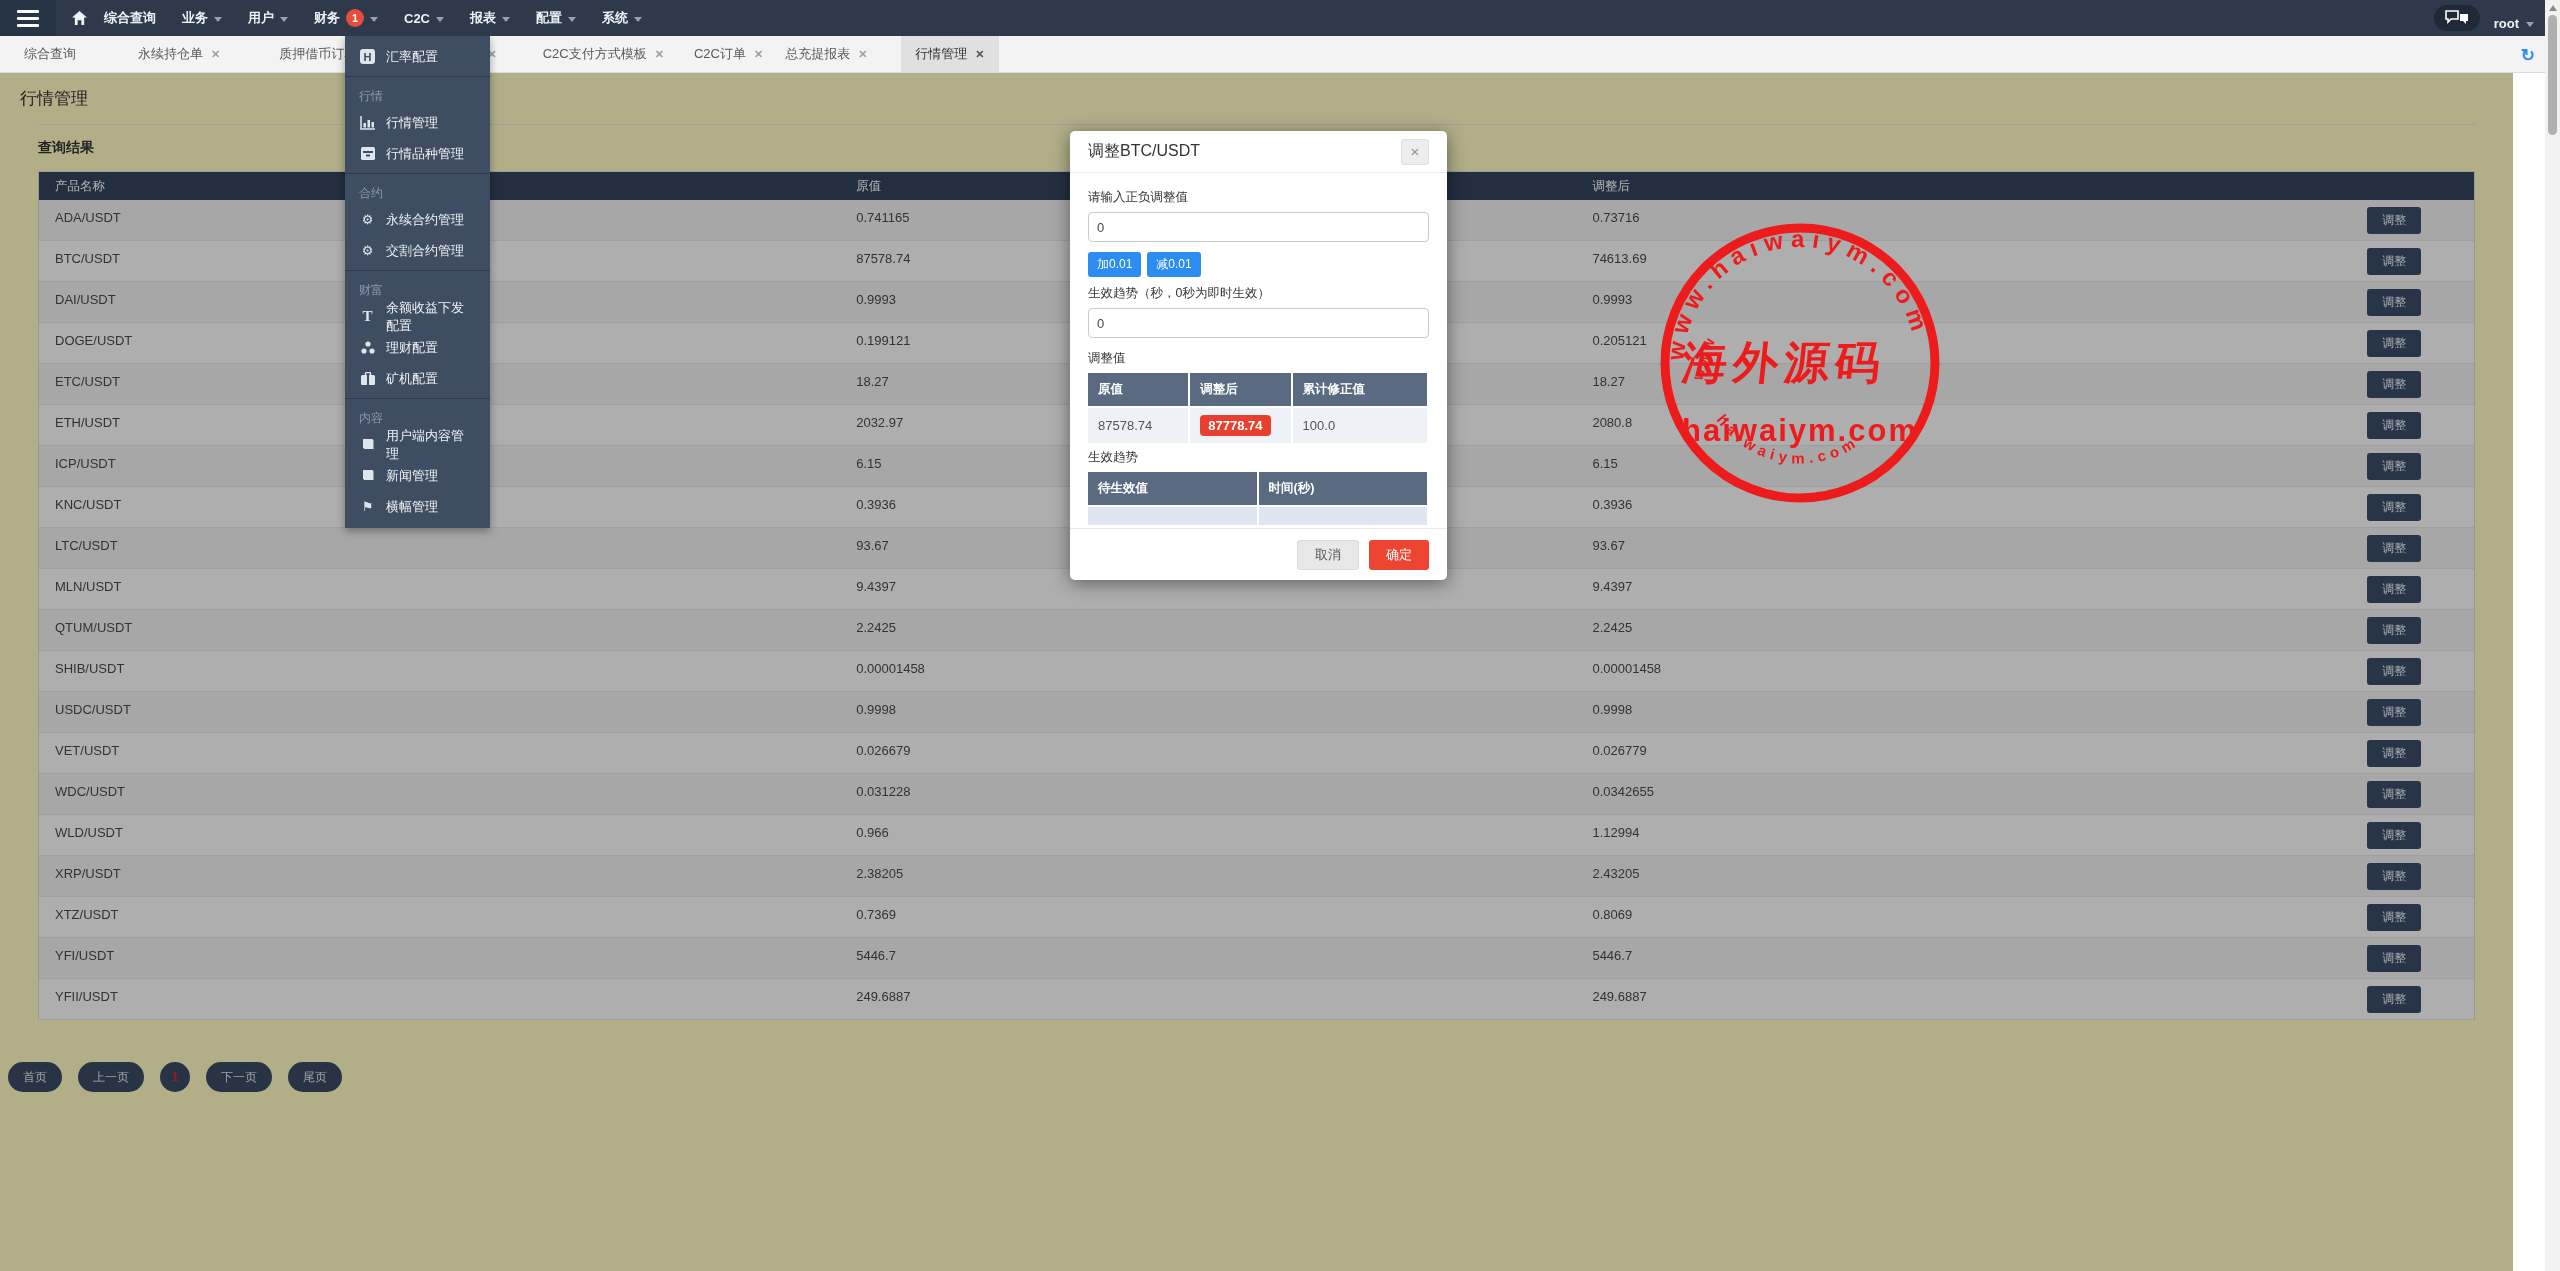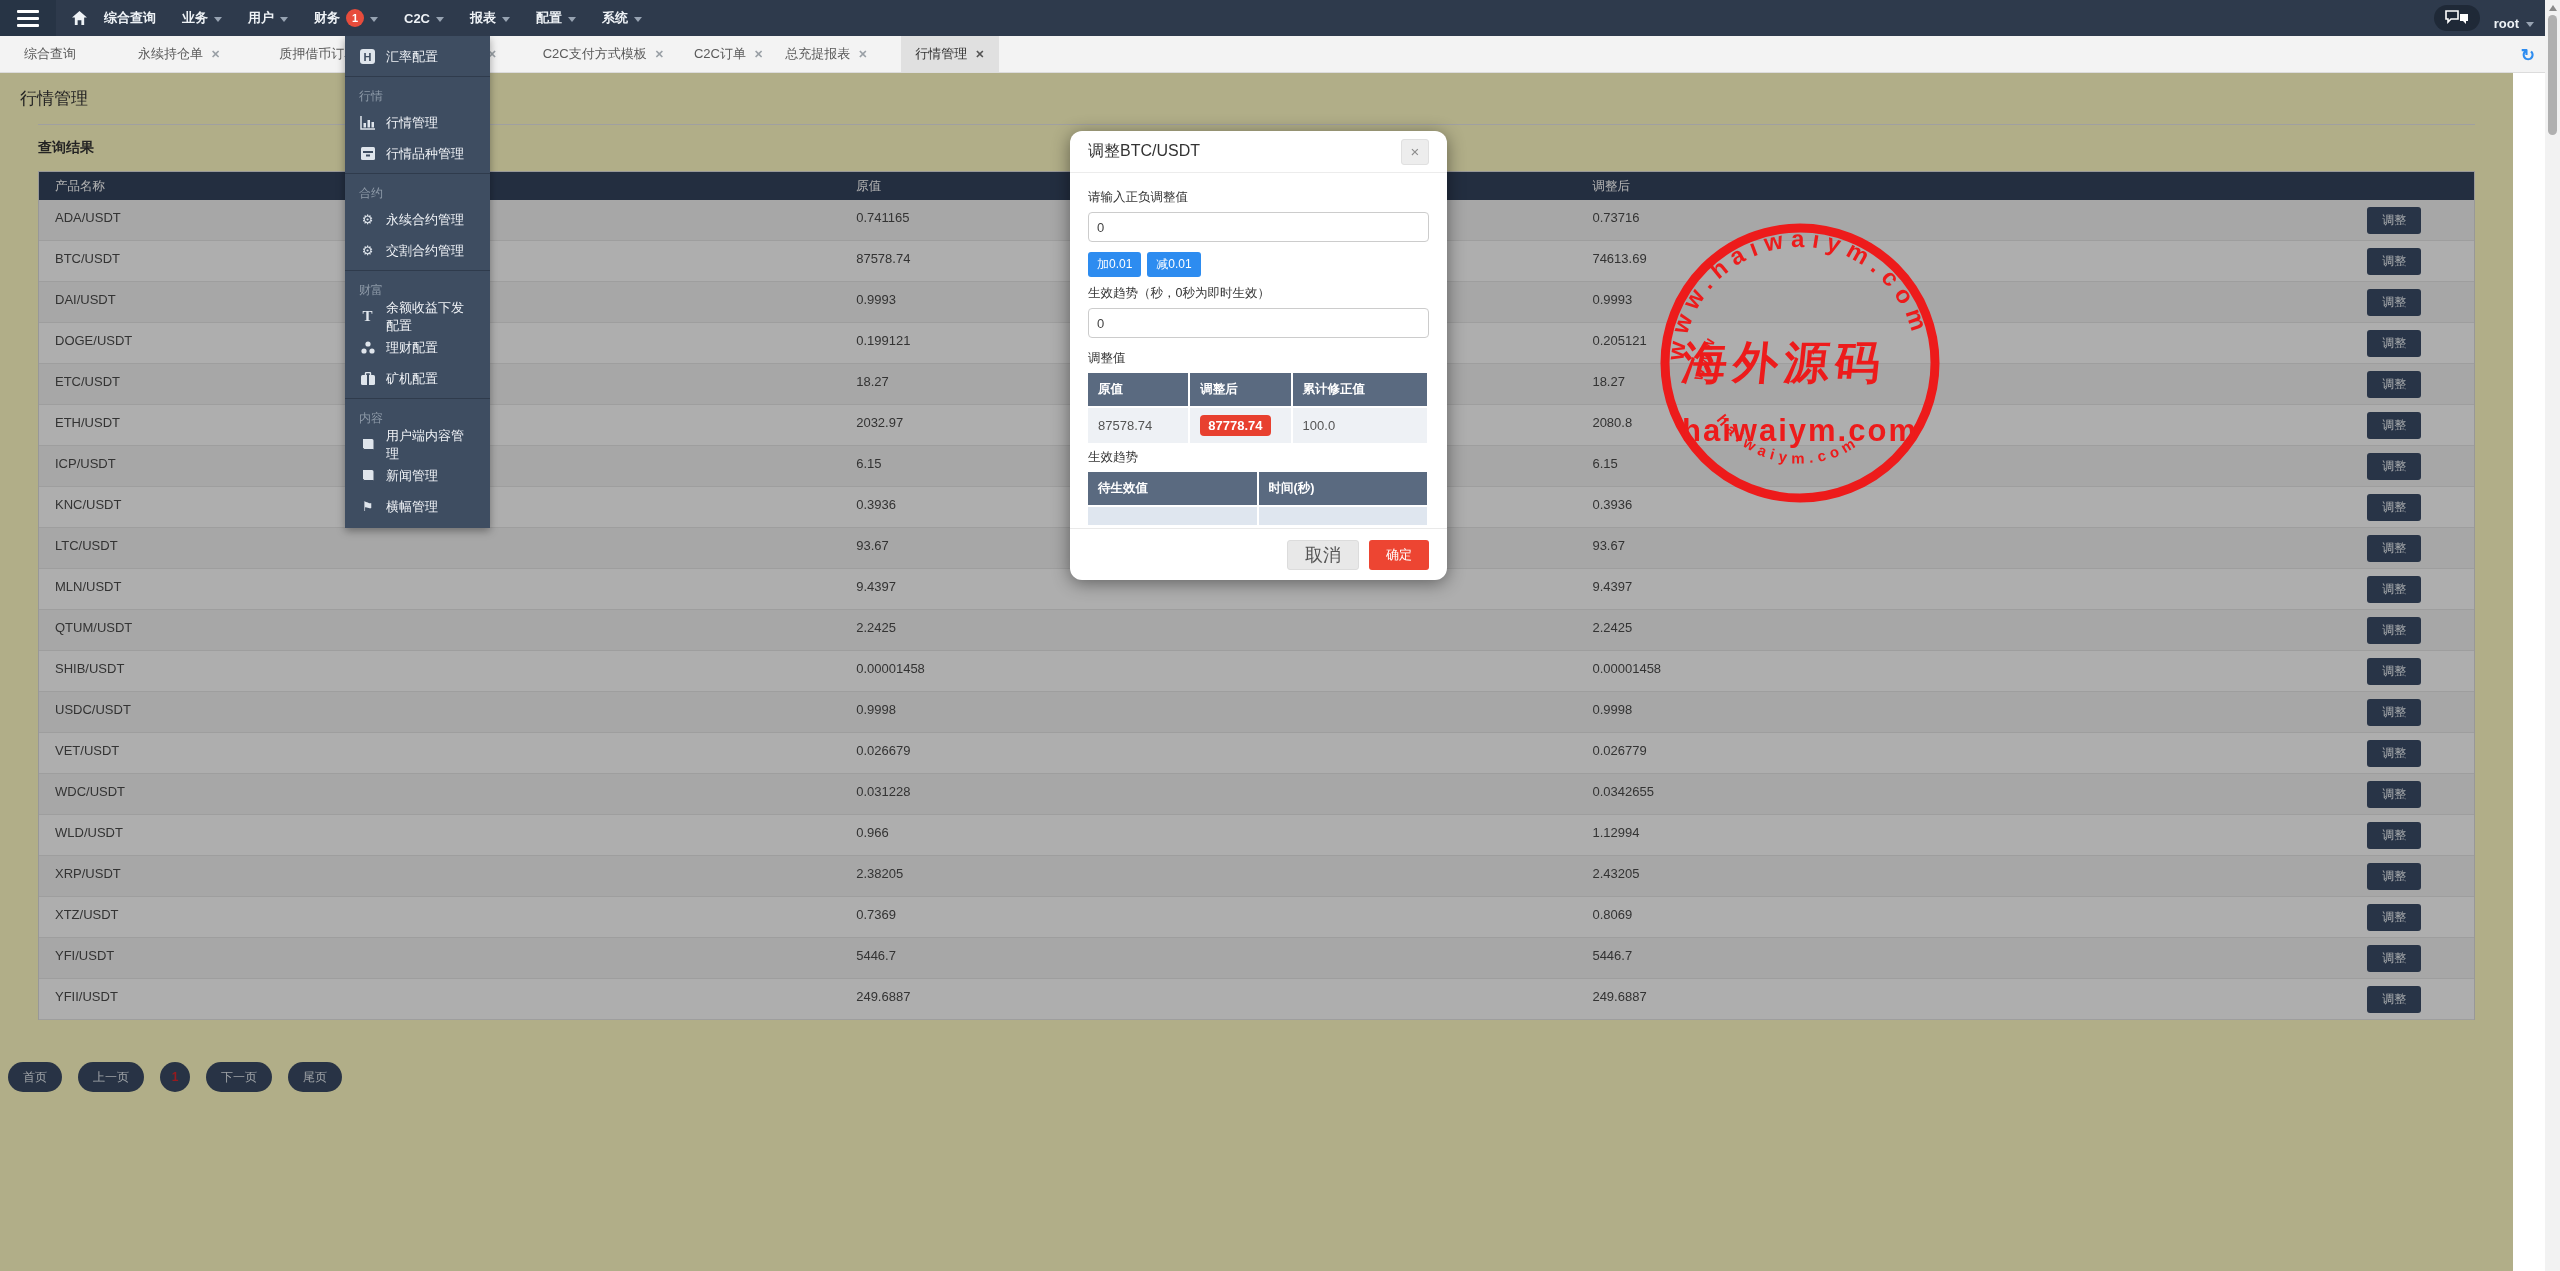--- a/index.html
+++ b/index.html
@@ -56,36 +56,36 @@
   
   .menu{position:absolute;left:345px;top:36px;width:145px;background:#3e4d61;z-index:60;padding:5px 0 6px 0;box-shadow:0 3px 8px rgba(0,0,0,0.35);}
   .menu-item{display:flex;align-items:center;gap:10px;padding:7px 14px;font-size:13px;color:#f0f3f7;cursor:pointer;height:31px;}
   .menu-sec{padding:7px 14px 3px 14px;font-size:12px;color:#8e9aa8;height:26px;}
   .menu-div{height:1px;background:#2f3b4c;margin:4px 0;}
   .mi{width:17px;display:flex;justify-content:center;align-items:center;color:#dfe5ec;font-size:13px;flex:none;}
   .h-square{background:#dfe5ec;color:#3e4d61;font-weight:bold;font-size:11px;width:15px;height:15px;border-radius:3px;display:flex;align-items:center;justify-content:center;}
   .t-glyph{font-weight:bold;font-size:15px;font-family:"Liberation Serif",serif;}
 
   
-  .modal{position:absolute;left:1070px;top:131px;width:377px;height:449px;background:#fff;border-radius:12px;z-index:70;box-shadow:0 3px 18px rgba(0,0,0,0.45);}
+  .modal{position:absolute;left:1070px;top:131px;width:377px;height:449px;background:#fff;border-radius:5px;z-index:70;box-shadow:0 3px 18px rgba(0,0,0,0.45);}
   .modal-header{height:42px;display:flex;align-items:center;padding:0 18px;border-bottom:1px solid #ececec;}
   .modal-title{font-size:16px;color:#333;}
   .modal-close{margin-left:auto;width:28px;height:26px;background:#ededed;border:1px solid #e0e0e0;border-radius:3px;color:#8c8c8c;font-size:15px;display:flex;align-items:center;justify-content:center;cursor:pointer;}
   .modal-body{padding:12px 18px 0 18px;}
   .m-label{font-size:12.5px;color:#333;margin:4px 0 6px 0;}
   .m-input{width:100%;height:30px;border:1px solid #ccc;border-radius:4px;font-size:13px;padding-left:8px;color:#444;margin-bottom:8px;}
   .m-btnrow{display:flex;gap:6px;margin:2px 0 8px 0;}
   .blue-btn{background:#2d8cf0;color:#fff;border:none;border-radius:3px;height:25px;padding:0 9px;font-size:12px;cursor:pointer;}
   .m-table{width:100%;border-collapse:separate;border-spacing:0;margin-bottom:6px;}
   .m-table th{background:#5a6a80;color:#fff;font-size:12.5px;font-weight:bold;text-align:left;padding:8px 10px;border-right:2px solid #fff;}
   .m-table td{background:#eef1f5;font-size:13px;color:#555;padding:7px 10px;border-right:2px solid #fff;border-top:2px solid #fff;}
   .m-table .empty td{background:#dfe6ef;padding:9px 10px;}
   .red-badge{display:inline-block;background:#e8402f;color:#fff;font-weight:bold;border-radius:4px;padding:3px 8px;font-size:13px;}
   .modal-footer{position:absolute;bottom:0;left:0;width:100%;height:52px;border-top:1px solid #e9e9e9;display:flex;align-items:center;justify-content:flex-end;gap:10px;padding:0 18px;}
-  .cancel-btn{background:#e8e8e8;border:1px solid #dcdcdc;color:#555;border-radius:3px;height:30px;padding:0 17px;font-size:18px;cursor:pointer;}
+  .cancel-btn{background:#e8e8e8;border:1px solid #dcdcdc;color:#555;border-radius:3px;height:30px;padding:0 17px;font-size:13px;cursor:pointer;}
   .confirm-btn{background:#ed4532;border:none;color:#fff;border-radius:3px;height:30px;padding:0 17px;font-size:13px;cursor:pointer;}
 
   
   .stamp{position:absolute;left:1650px;top:213px;width:300px;height:300px;z-index:25;opacity:0.95;pointer-events:none;}
 </style>
 </head>
 <body>
 
 <div class="screen">
 

